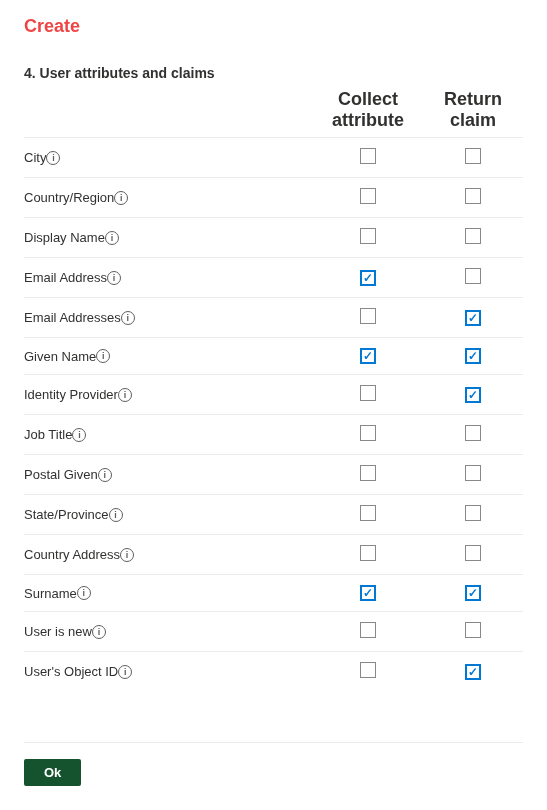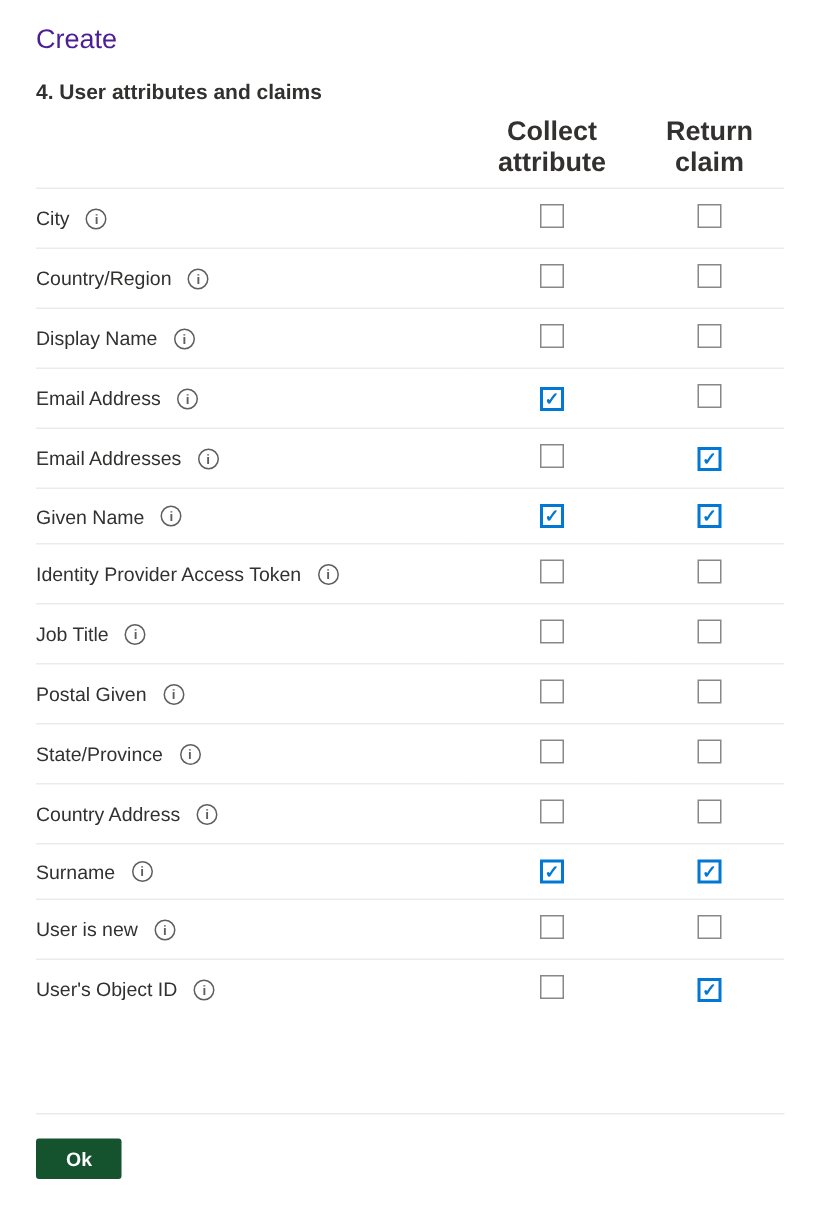--- a/index.html
+++ b/index.html
@@ -12,23 +12,23 @@
       min-height: 810px;
     }
     .page-container {
       padding: 16px 24px 24px 24px;
       display: flex;
       flex-direction: column;
       height: 810px;
     }
     .page-title {
       font-size: 18px;
-      font-weight: 400;
-      margin-bottom: 16px;
-      color: #4c1d95;
+      font-weight: 700;
+      margin-bottom: 28px;
+      color: #ef4444;
     }
     .section-title {
       font-size: 14px;
       font-weight: 600;
       margin-bottom: 2px;
       color: #323130;
     }
     .description {
       font-size: 12px;
       color: #605e5c;
@@ -61,21 +61,21 @@
       font-size: 13px;
       color: #323130;
       vertical-align: middle;
     }
     tbody tr td:first-child {
       padding-left: 0;
     }
     .row-label {
       display: flex;
       align-items: center;
-      gap: 11px;
+      gap: 0;
     }
     .info-icon {
       display: inline-flex;
       align-items: center;
       justify-content: center;
       width: 14px;
       height: 14px;
       border-radius: 50%;
       border: 1px solid #605e5c;
       color: #605e5c;
@@ -240,29 +240,31 @@
               </div></td>
             <td class="checkbox-cell"><div class="checkbox-wrap">
                 <div class="checkbox checked">
                   <span class="checkmark">✓</span>
                 </div>
               </div></td>
           </tr>
           <tr>
             <td>
               <div class="row-label">
-                <span>Identity Provider Access Token</span>
-                <span class="info-icon" title="Identity Provider Access Token info">i</span>
-              </div>
-            </td>
-            <td class="checkbox-cell"><div class="checkbox-wrap">
-                <div class="checkbox"></div>
-              </div></td>
-            <td class="checkbox-cell"><div class="checkbox-wrap">
-                <div class="checkbox"></div>
+                <span>Identity Provider</span>
+                <span class="info-icon" title="Identity Provider info">i</span>
+              </div>
+            </td>
+            <td class="checkbox-cell"><div class="checkbox-wrap">
+                <div class="checkbox"></div>
+              </div></td>
+            <td class="checkbox-cell"><div class="checkbox-wrap">
+                <div class="checkbox checked">
+                  <span class="checkmark">✓</span>
+                </div>
               </div></td>
           </tr>
           <tr>
             <td>
               <div class="row-label">
                 <span>Job Title</span>
                 <span class="info-icon" title="Job Title info">i</span>
               </div>
             </td>
             <td class="checkbox-cell"><div class="checkbox-wrap">

